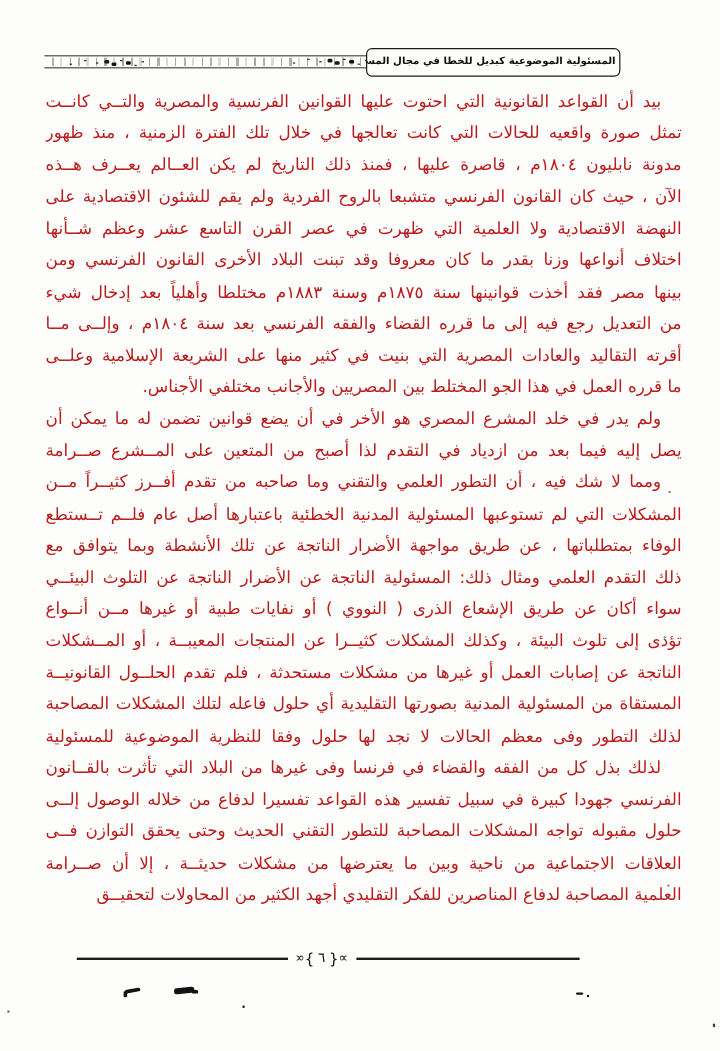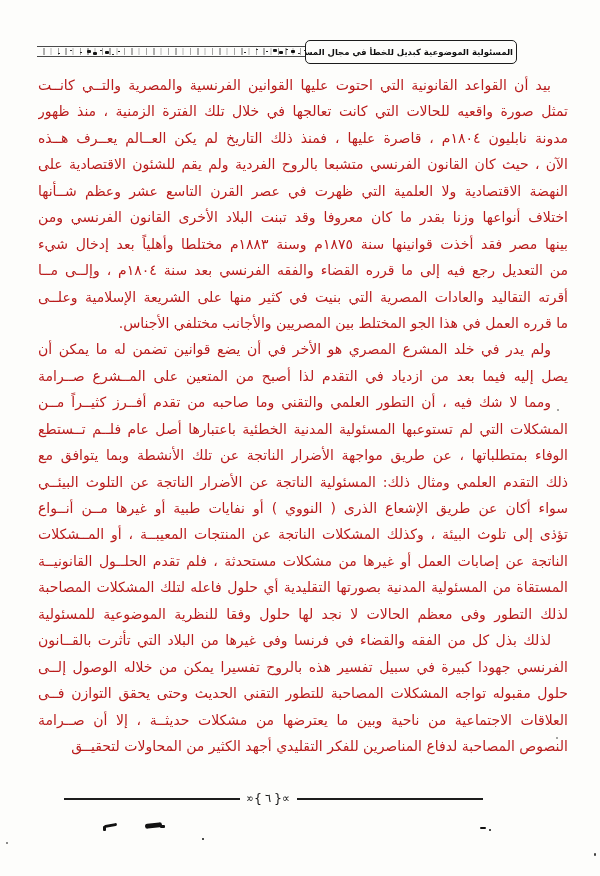--- a/index.html
+++ b/index.html
@@ -112,31 +112,31 @@
       <div class="para">
         <div class="line first">ولم يدر في خلد المشرع المصري هو الأخر في أن يضع قوانين تضمن له ما يمكن أن</div>
         <div class="line">يصل إليه فيما بعد من ازدياد في التقدم لذا أصبح من المتعين على المــشرع صــرامة</div>
       </div>
       <div class="para">
         <div class="line first">ومما لا شك فيه ، أن التطور العلمي والتقني وما صاحبه من تقدم أفــرز كثيــراً مــن</div>
         <div class="line">المشكلات التي لم تستوعبها المسئولية المدنية الخطئية باعتبارها أصل عام فلــم تــستطع</div>
         <div class="line">الوفاء بمتطلباتها ، عن طريق مواجهة الأضرار الناتجة عن تلك الأنشطة وبما يتوافق مع</div>
         <div class="line">ذلك التقدم العلمي ومثال ذلك: المسئولية الناتجة عن الأضرار الناتجة عن التلوث البيئــي</div>
         <div class="line">سواء أكان عن طريق الإشعاع الذرى ( النووي ) أو نفايات طبية أو غيرها مــن أنــواع</div>
-        <div class="line">تؤدى إلى تلوث البيئة ، وكذلك المشكلات الناتجة عن المنتجات المعيبــة ، أو المــشكلات</div>
+        <div class="line">تؤدى إلى تلوث البيئة ، وكذلك المشكلات كثيــرا عن المنتجات المعيبــة ، أو المــشكلات</div>
         <div class="line">الناتجة عن إصابات العمل أو غيرها من مشكلات مستحدثة ، فلم تقدم الحلــول القانونيــة</div>
         <div class="line">المستقاة من المسئولية المدنية بصورتها التقليدية أي حلول فاعله لتلك المشكلات المصاحبة</div>
         <div class="line last">لذلك التطور وفى معظم الحالات لا نجد لها حلول وفقا للنظرية الموضوعية للمسئولية المدنية.</div>
       </div>
       <div class="para">
         <div class="line first">لذلك بذل كل من الفقه والقضاء في فرنسا وفى غيرها من البلاد التي تأثرت بالقــانون</div>
-        <div class="line">الفرنسي جهودا كبيرة في سبيل تفسير هذه بالروح تفسيرا يمكن من خلاله الوصول إلــى</div>
+        <div class="line">الفرنسي جهودا كبيرة في سبيل تفسير هذه القواعد تفسيرا لدفاع من خلاله الوصول إلــى</div>
         <div class="line">حلول مقبوله تواجه المشكلات المصاحبة للتطور التقني الحديث وحتى يحقق التوازن فــى</div>
         <div class="line">العلاقات الاجتماعية من ناحية وبين ما يعترضها من مشكلات حديثــة ، إلا أن صــرامة</div>
-        <div class="line last">النصوص المصاحبة لدفاع المناصرين للفكر التقليدي أجهد الكثير من المحاولات لتحقيــق</div>
+        <div class="line last">العلمية المصاحبة لدفاع المناصرين للفكر التقليدي أجهد الكثير من المحاولات لتحقيــق</div>
       </div>
     </div>
 
   <div class="rule rule-left"></div>
   <div class="page-orn">
     <span class="curl">∝</span>
     <span>{</span>
     <span class="num">٦</span>
     <span>}</span>
     <span class="curl flip">∝</span>

